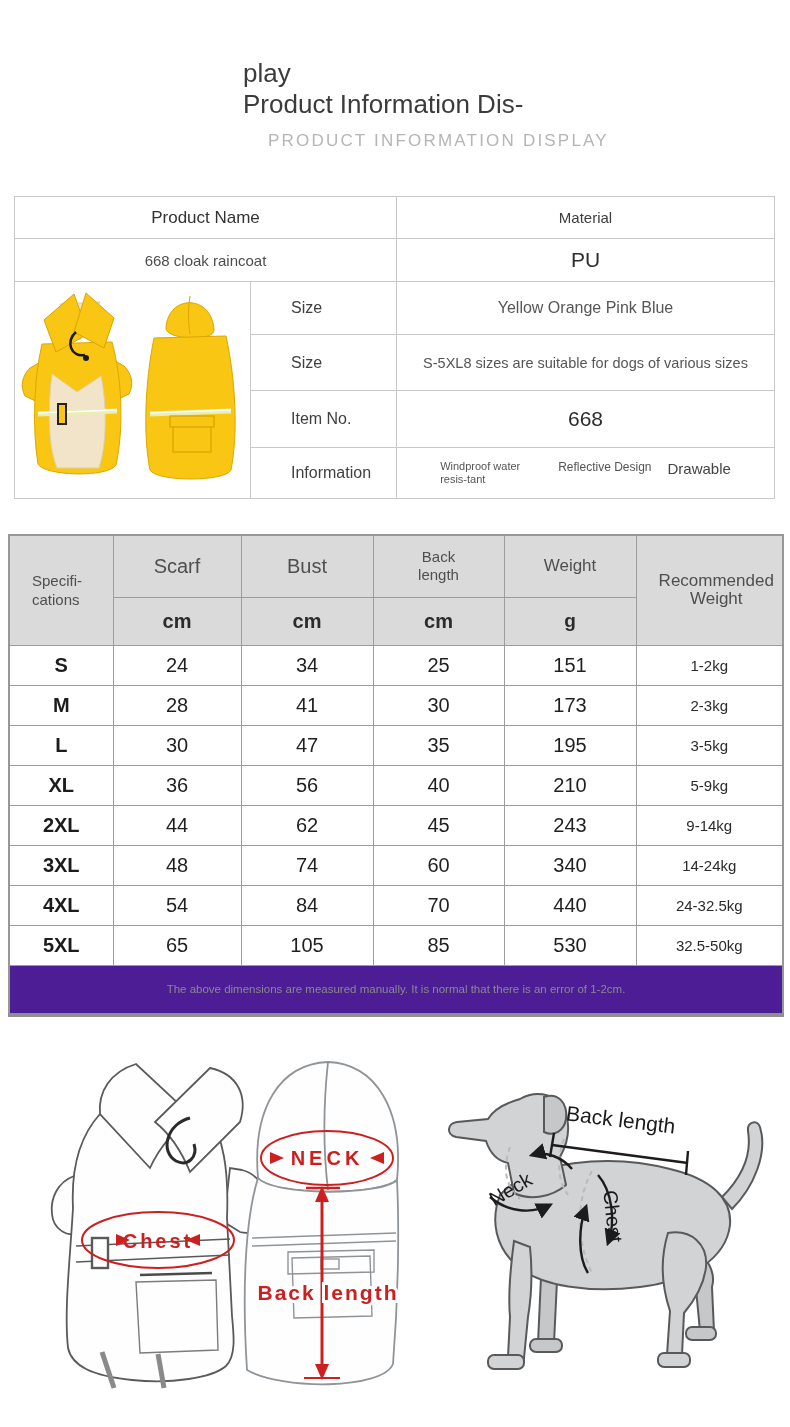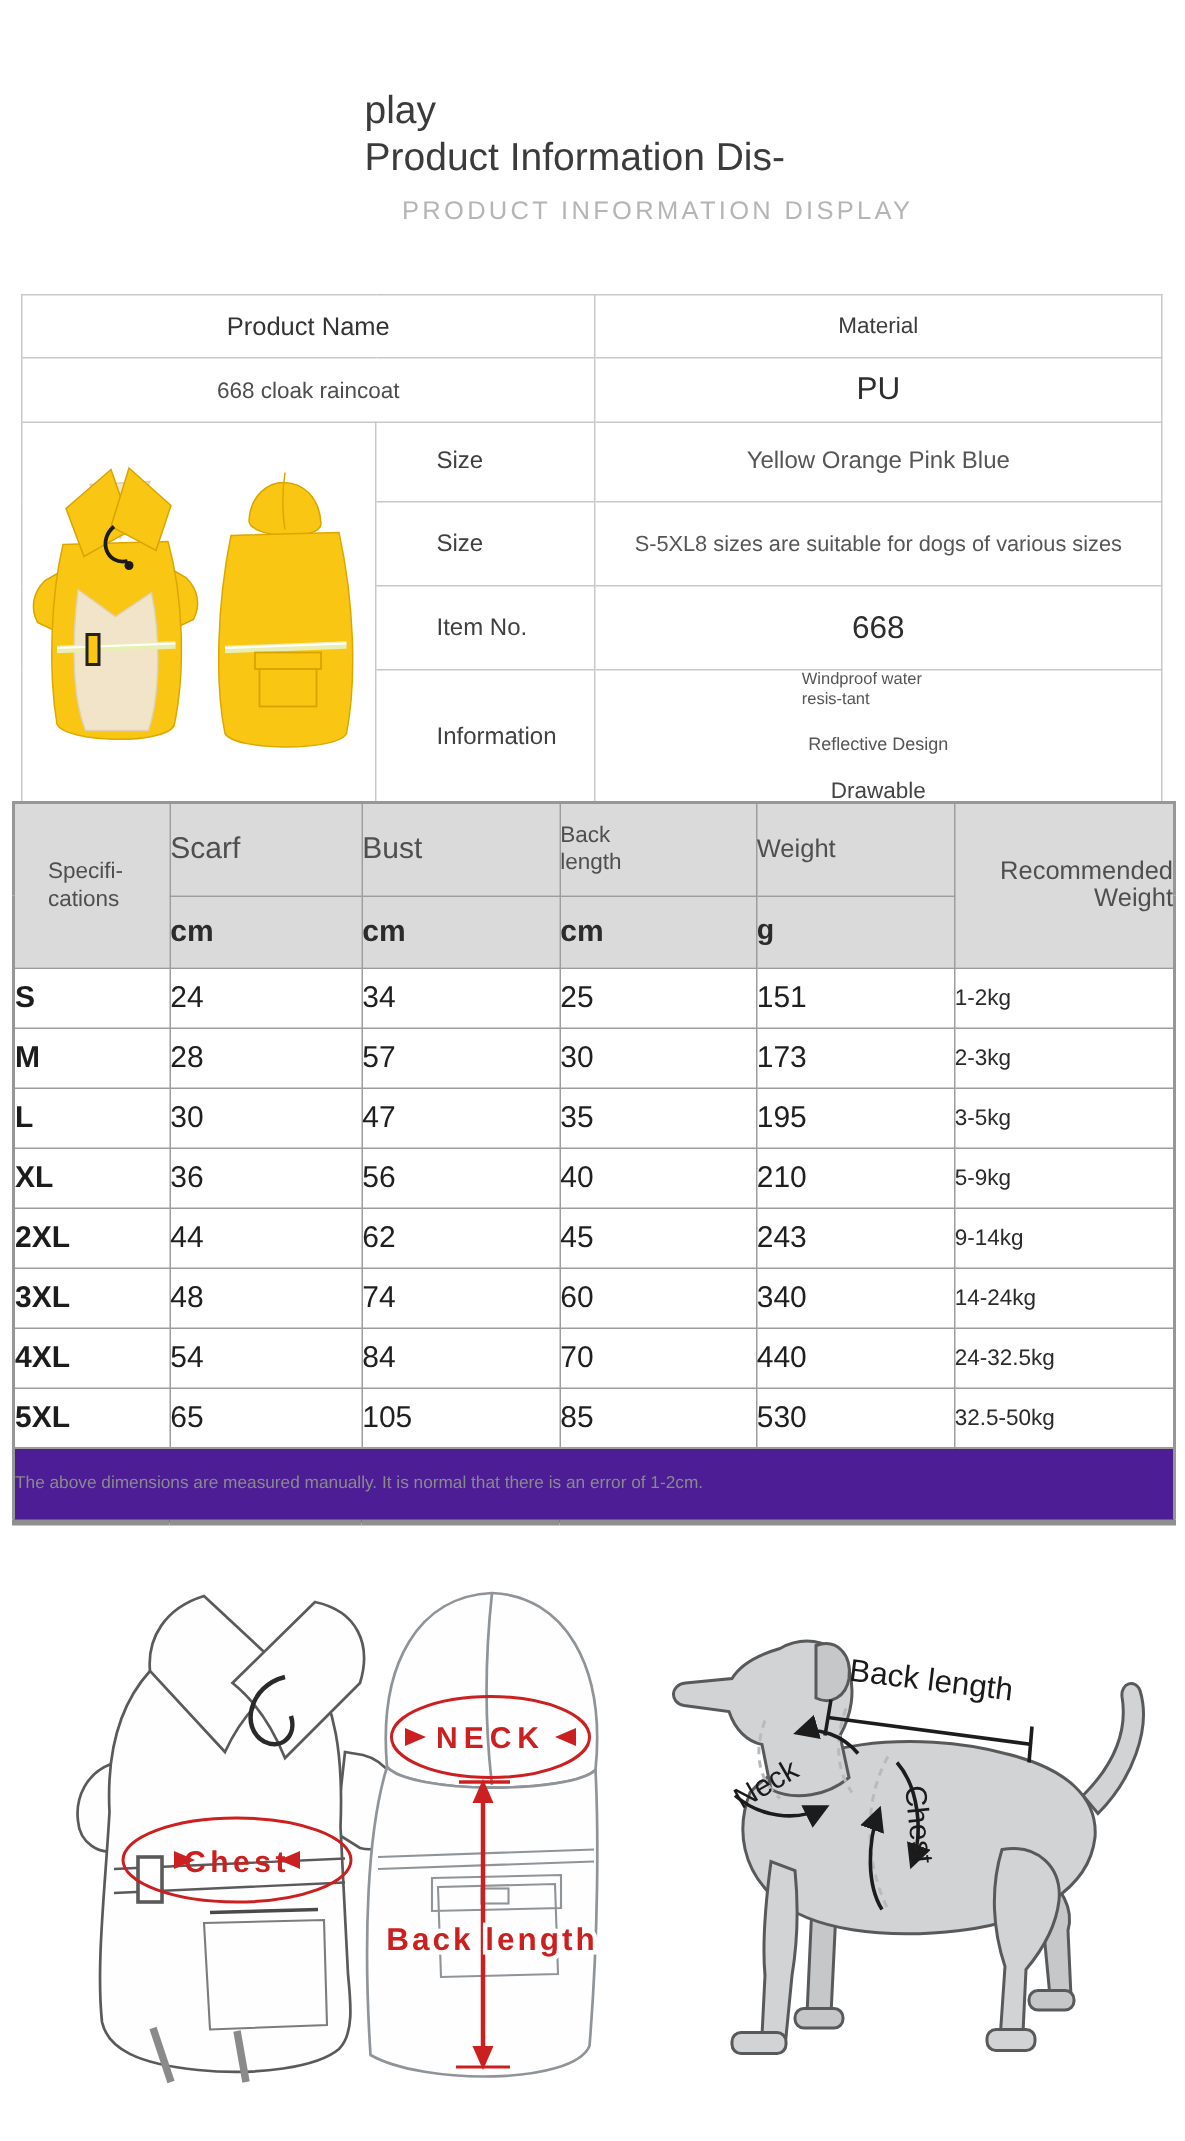--- a/index.html
+++ b/index.html
@@ -26,31 +26,31 @@
   .r-val{height:43px;font-size:15px;color:#4d4d4d;}
   .r-val .pu{font-size:21px;color:#2d2d2d;}
   .r-color{height:53px;}
   .r-size{height:56px;}
   .r-item{height:56px;}
   .r-high{height:51px;}
   .v-color{font-size:16px;color:#565656;}
   .v-size{font-size:14.5px;color:#565656;}
   .v-item{font-size:21px;color:#2d2d2d;}
   .lbl-high{font-size:12px;color:#666;}
-  .high-wrap{display:flex;align-items:center;justify-content:center;gap:16px;padding:0 8px;flex-direction:column;}
+  .high-wrap{display:flex;align-items:flex-start;justify-content:center;gap:16px;padding:0 8px;}
   .h1{width:102px;font-size:11px;color:#555;text-align:left;line-height:13px;}
   .h2{font-size:12px;color:#555;}
   .h3{font-size:15px;color:#444;}
   .img-cell{background:#fff;}
   
   .size-table{
     position:absolute;left:8px;top:534px;width:774px;
     border:2px solid #979797;border-bottom:4px solid #8f8f8f;
   }
-  .size-table td{border:1px solid #9d9d9d;vertical-align:middle;padding:0;}
+  .size-table td{border:1px solid #9d9d9d;text-align:center;vertical-align:middle;padding:0;}
   .hdr{background:#dadada;color:#4f4f4f;}
   .row-h1{height:62px;}
   .row-h2{height:48px;}
   .row-d{height:40px;}
   .spec{white-space:pre-line;text-align:left !important;padding-left:22px !important;font-size:15px;line-height:19px;}
   .colname{font-size:20px;}
   .colname-sm{font-size:15px;line-height:18px;white-space:pre-line;}
   .colname-w{font-size:17px;}
   .rec{white-space:pre-line;text-align:right;padding-left:14px !important;font-size:17px;line-height:18px;}
   .unit{font-weight:700;font-size:20px;color:#2b2b2b;}
@@ -175,21 +175,21 @@
     <td class="sz">S</td>
     <td class="num">24</td>
     <td class="num">34</td>
     <td class="num">25</td>
     <td class="num">151</td>
     <td class="rw">1-2kg</td>
   </tr>
   <tr class="row-d">
     <td class="sz">M</td>
     <td class="num">28</td>
-    <td class="num">57</td>
+    <td class="num">41</td>
     <td class="num">30</td>
     <td class="num">173</td>
     <td class="rw">2-3kg</td>
   </tr>
   <tr class="row-d">
     <td class="sz">L</td>
     <td class="num">30</td>
     <td class="num">47</td>
     <td class="num">35</td>
     <td class="num">195</td>

